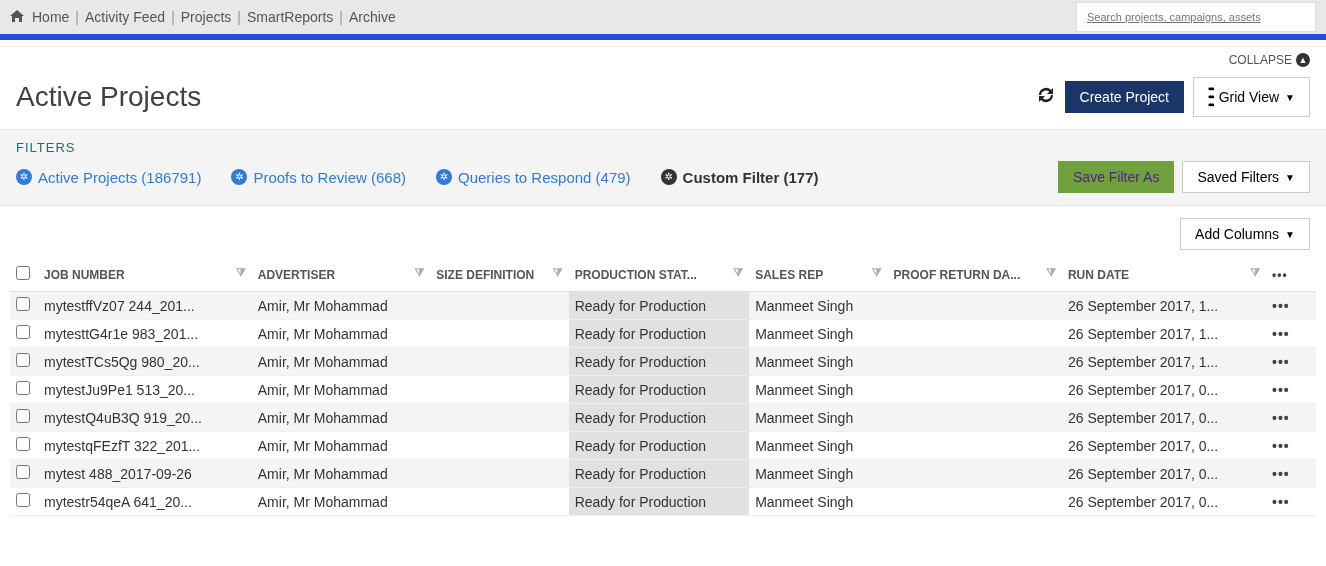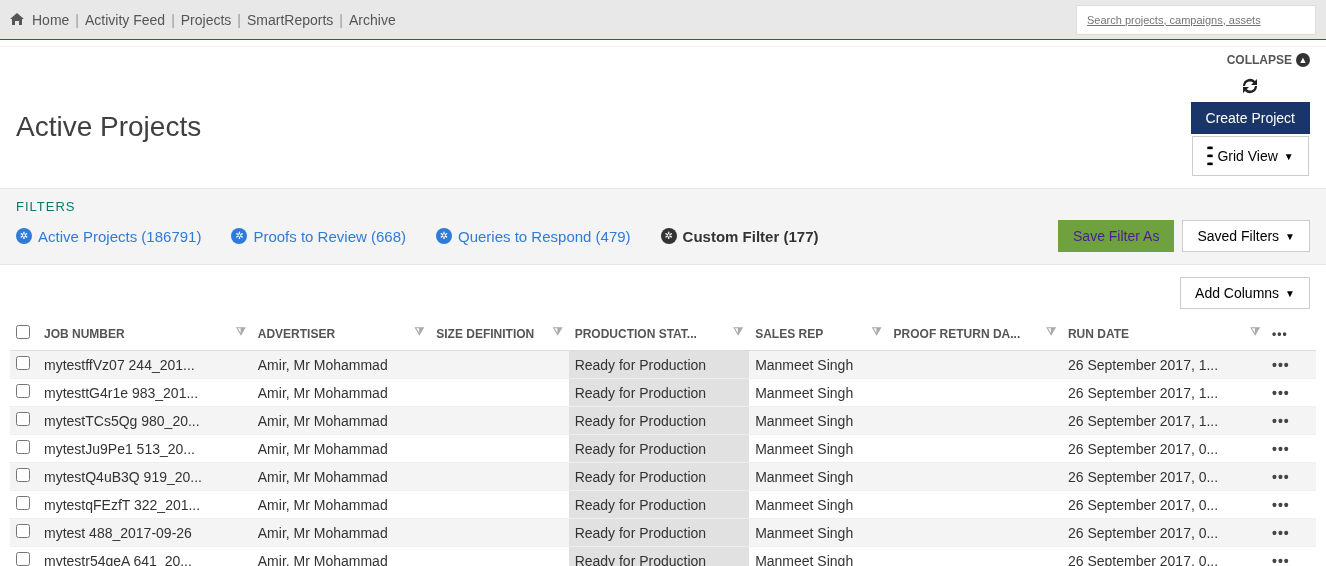--- a/index.html
+++ b/index.html
@@ -1,29 +1,29 @@
 <!DOCTYPE html>
 <html><head>
 <meta charset="utf-8">
 <style>
 * { box-sizing: border-box; margin: 0; padding: 0; }
 body { font-family: "Segoe UI", Arial, sans-serif; font-size: 14px; color: #333; background: #fff; }
-.topbar { background: #e8e8e8; height: 40px; display: flex; align-items: center; justify-content: space-between; padding: 0 10px; border-bottom: 1px solid #1d4ed8; }
+.topbar { background: #e8e8e8; height: 40px; display: flex; align-items: center; justify-content: space-between; padding: 0 10px; border-bottom: 6px solid #1d4ed8; }
 .nav { display: flex; align-items: center; gap: 6px; color: #555; }
 .nav a { color: #555; text-decoration: none; cursor: pointer; }
 .nav .sep { color: #999; }
 .home-icon { display: inline-block; margin-right: 2px; }
 .search-box { background: #fff; border: 1px solid #ddd; height: 30px; width: 240px; padding: 0 10px; font-size: 11px; color: #737373; text-decoration: underline; }
 .collapse-row { text-align: right; padding: 6px 16px 0 0; font-size: 12px; color: #555; border-top: 1px solid #eee; margin-top: 6px;}
 .collapse-row span { cursor: pointer; }
-.collapse-btn { display: inline-flex; align-items: flex-end; gap: 4px; font-weight: bold; }
+.collapse-btn { display: inline-flex; align-items: flex-end; gap: 4px; }
 .chev-up { display:inline-block; width:14px; height:14px; border-radius:50%; background:#333; color:#fff; font-size:9px; line-height:14px; text-align:center;}
 .header-row { display: flex; align-items: center; justify-content: space-between; padding: 10px 16px 12px 16px; }
 .page-title { font-size: 28px; font-weight: 300; color: #404040; }
-.header-actions { display: flex; align-items: center; gap: 2px; flex-direction: column; }
+.header-actions { display: flex; align-items: center; gap: 9px; }
 .refresh-icon { font-size: 18px; cursor: pointer; color: #222;}
 .btn { display: inline-flex; align-items: center; padding: 7px 14px; border: 1px solid #ccc; background: #fff; cursor: pointer; font-size: 14px; gap: 6px;}
 .btn-primary { background: #1a3668; color: #fff; border-color: #1a3668; }
 .btn .caret { font-size: 10px; }
 .grid-icon { letter-spacing: -2px; font-size: 10px; line-height: 8px;}
 .filters-bar { background: #f4f4f4; border-top: 1px solid #e5e5e5; border-bottom: 1px solid #e5e5e5; padding: 10px 16px 12px 16px; }
 .filters-label { font-size: 13px; color: #0f766e; letter-spacing: 1px; margin-bottom: 6px; }
 .filters-row { display: flex; align-items: center; gap: 30px; flex-wrap: wrap; }
 .filter-pill { display: inline-flex; align-items: center; gap: 6px; color: #2f7bd8; font-weight: 500; cursor: pointer; font-size: 15px;}
 .filter-pill.active { color: #333; }

